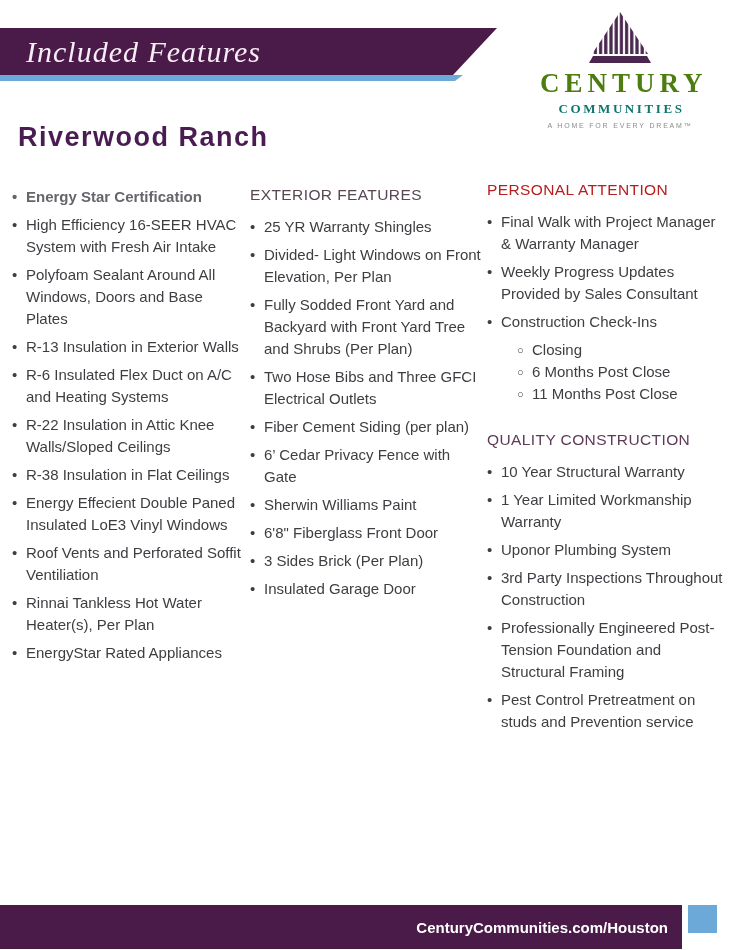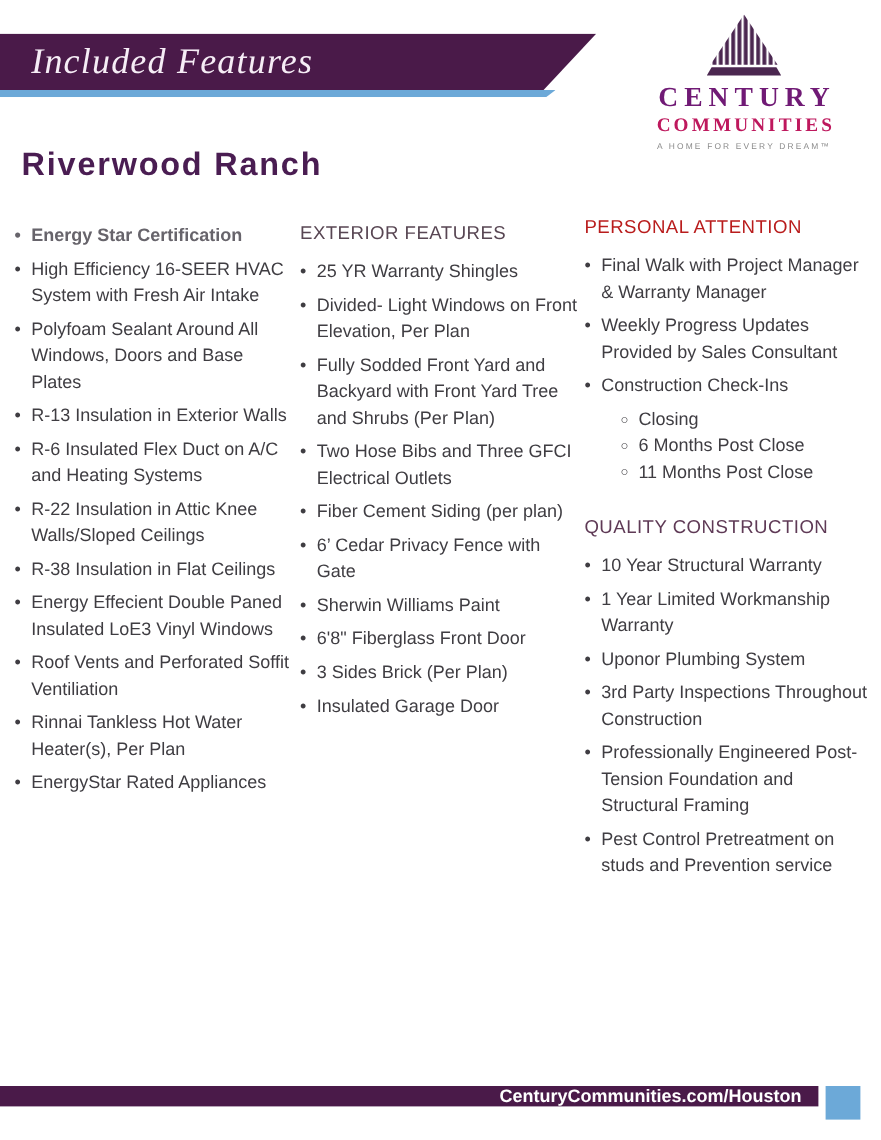--- a/index.html
+++ b/index.html
@@ -20,26 +20,26 @@
   }
   .banner-underline {
     position:absolute; top:75px; left:0; width:463px; height:6px;
     background:#6ca9d8;
     clip-path:polygon(0 0, 100% 0, calc(100% - 8px) 100%, 0 100%);
   }
   
   .logo { position:absolute; top:12px; left:535px; width:170px; text-align:center; }
   .logo-pyramid { display:block; margin:0 auto 4px auto; }
   .logo-brand {
-    font-family:"Liberation Serif", serif; font-size:23px; font-weight:600;
-    color:#701a75; letter-spacing:5px; margin-left:5px;
+    font-family:"Liberation Serif", serif; font-size:27px; font-weight:600;
+    color:#4d7c0f; letter-spacing:5px; margin-left:5px;
   }
   .logo-sub {
-    font-family:"Liberation Serif", serif; font-size:16px; font-weight:700;
-    color:#be185d; letter-spacing:2.6px; margin-top:2px; margin-left:3px;
+    font-family:"Liberation Serif", serif; font-size:13px; font-weight:700;
+    color:#0f766e; letter-spacing:2.6px; margin-top:2px; margin-left:3px;
   }
   .logo-tagline {
     font-size:7px; color:#8b8b8b; letter-spacing:1.8px; margin-top:5px; white-space:nowrap;
   }
   
   .page-title {
     position:absolute; top:122px; left:18px; margin:0;
     font-size:27px; font-weight:700; color:#4a1d52; letter-spacing:1.5px;
   }
   
@@ -50,21 +50,21 @@
   .section + .section { margin-top:26px; }
   .section-heading { font-size:15.5px; letter-spacing:0.4px; margin-bottom:12px; }
   .item { display:flex; font-size:15px; line-height:22px; color:#3f3d42; margin-bottom:6px; }
   .bullet { flex:0 0 auto; width:14px; color:#3f3d42; }
   .item-bold .item-text, .item-bold .bullet { font-weight:700; color:#67646b; }
   .sublist { margin:0 0 6px 30px; }
   .subitem { display:flex; font-size:15px; line-height:22px; color:#3f3d42; }
   .subbullet { flex:0 0 auto; width:15px; font-size:11px; line-height:22px; color:#3f3d42; }
   
   .footer-bar {
-    position:absolute; top:905px; left:0; width:682px; height:17px;
+    position:absolute; top:905px; left:0; width:682px; height:44px;
     background:#4a1a49; display:flex; align-items:center; justify-content:flex-end;
     box-sizing:border-box; padding-right:14px;
   }
   .footer-url { color:#ffffff; font-weight:700; font-size:15px; }
   .footer-square {
     position:absolute; top:905px; left:688px; width:29px; height:28px; background:#6ca9d8;
   }
 </style>
 </head>
 <body>

